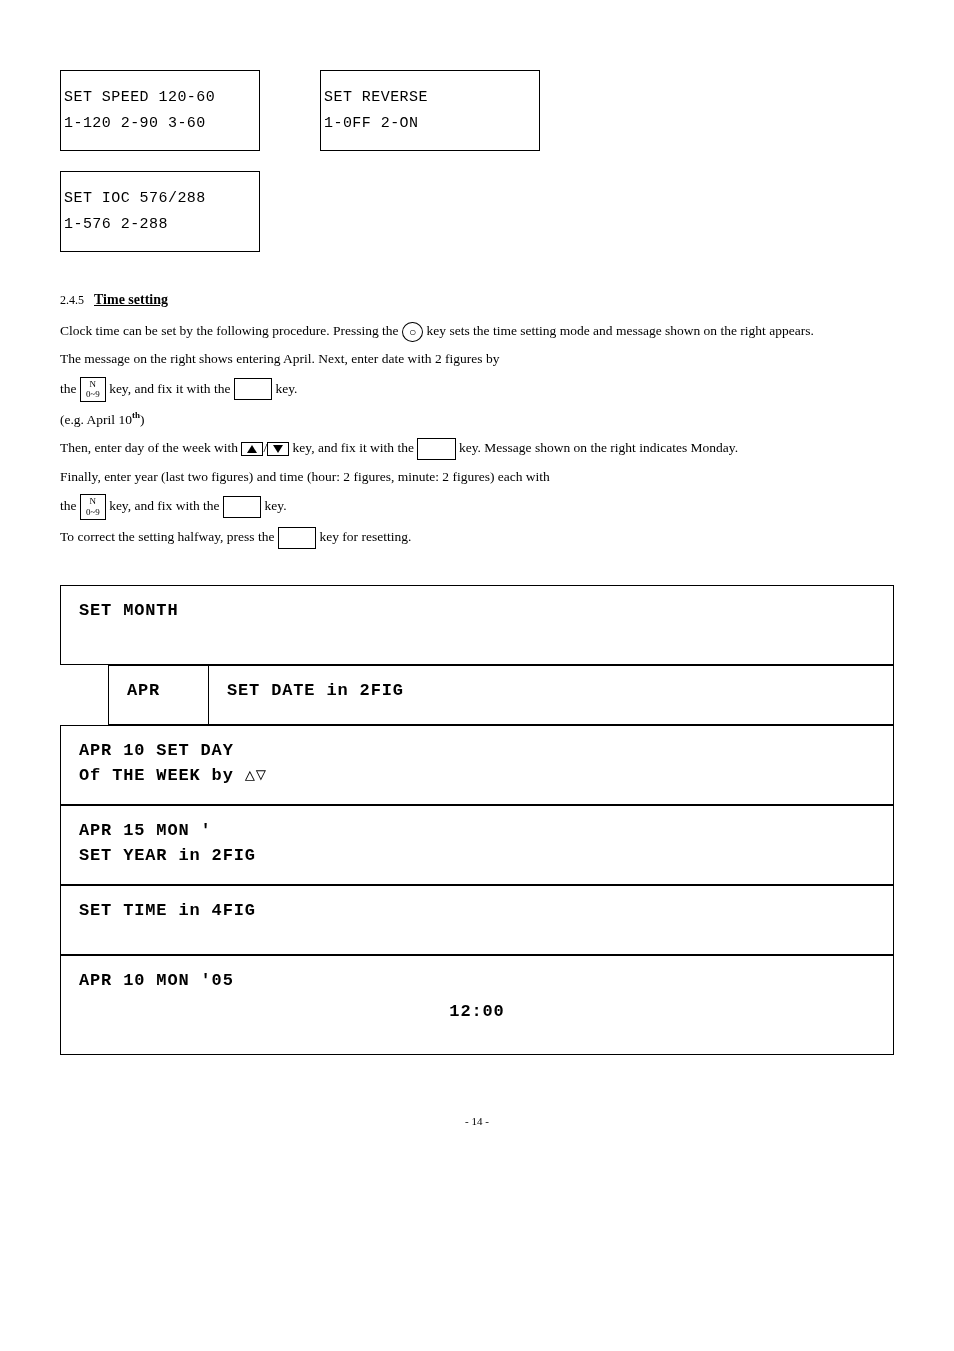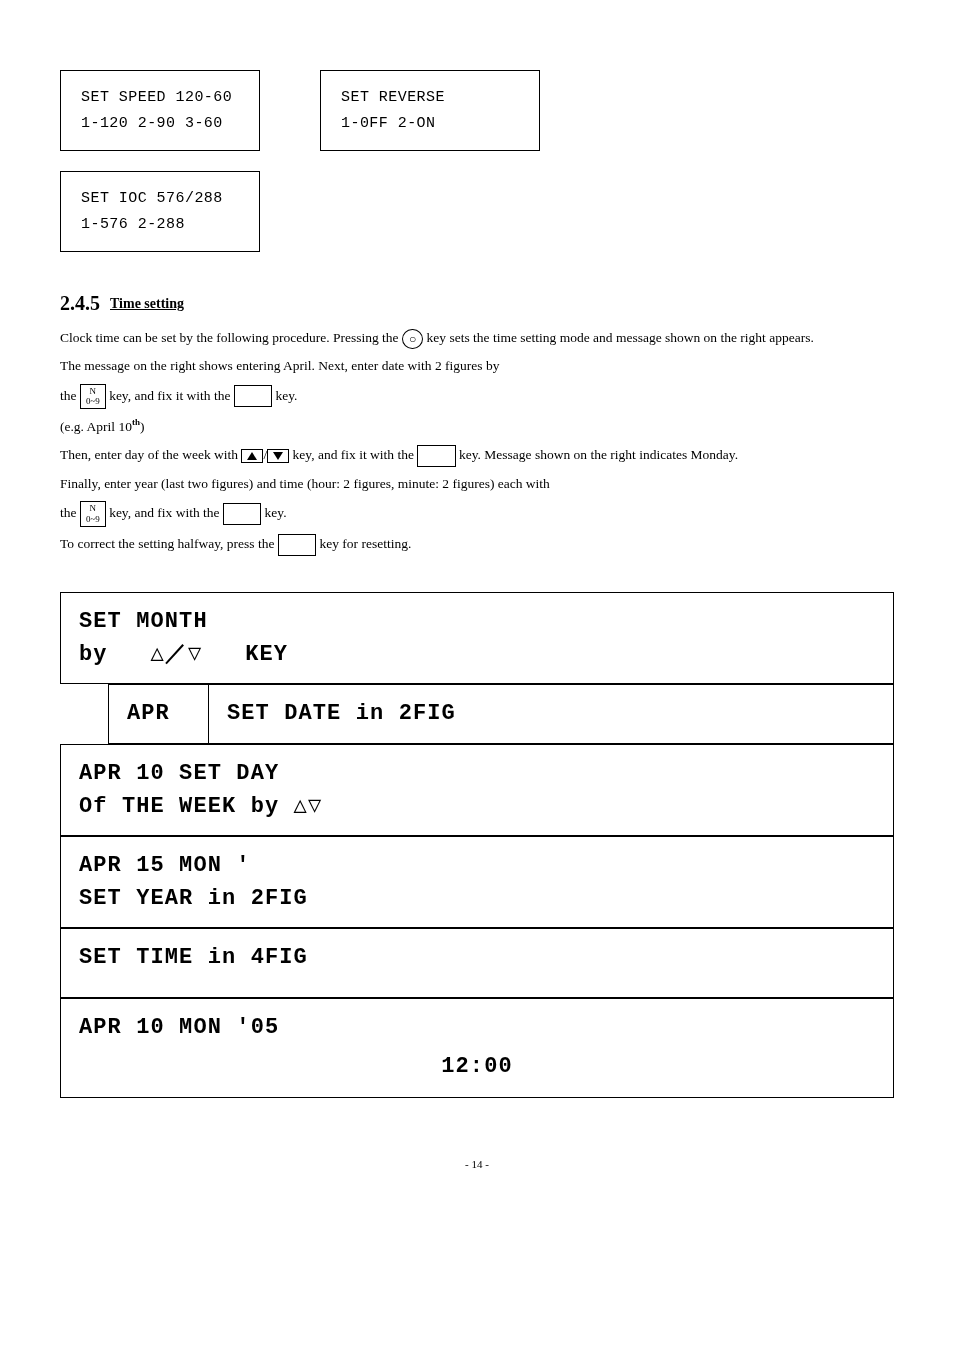--- a/index.html
+++ b/index.html
@@ -21,43 +21,43 @@
     .top-section {
       display: flex;
       flex-direction: row;
       gap: 60px;
       margin-bottom: 40px;
       margin-top: 30px;
     }
 
     .info-box {
       border: 1.5px solid #000;
-      padding: 14px 20px;
+      padding: 14px 3px;
       min-width: 200px;
       font-family: 'Courier New', Courier, monospace;
       font-size: 15px;
       line-height: 1.7;
       letter-spacing: 0.03em;
     }
 
     .info-box.wide {
       min-width: 220px;
     }
 
     .section-header {
       display: flex;
       align-items: center;
       gap: 10px;
       margin-bottom: 12px;
       margin-top: 40px;
     }
 
     .section-number {
-      font-size: 20px;
-      font-weight: bold;
+      font-size: 12px;
+      font-weight: normal;
     }
 
     .section-title {
       font-size: 14px;
       font-weight: bold;
       text-decoration: underline;
     }
 
     .main-content {
       display: flex;
@@ -77,21 +77,21 @@
       flex-direction: column;
       gap: 0;
       min-width: 290px;
       margin-top: 0;
     }
 
     .display-box {
       border: 1.5px solid #000;
       padding: 12px 18px;
       font-family: 'Courier New', Courier, monospace;
-      font-size: 22px;
+      font-size: 17px;
       font-weight: bold;
       letter-spacing: 0.05em;
       line-height: 1.5;
       min-height: 60px;
     }
 
     .display-box .line1 {
       display: block;
     }
 
@@ -274,21 +274,20 @@
       <span>To correct the setting halfway, press the</span>
       <span class="key-blank">&nbsp;&nbsp;&nbsp;</span>
       <span>key for resetting.</span>
     </p>
   </div>
 
   <div class="right-displays">
 
     <div class="display-box tall">
       <span class="line1">SET   MONTH</span>
-      <span class="line2">by &nbsp;&nbsp;△／▽&nbsp;&nbsp; KEY</span>
     </div>
 
     <div style="display:flex; gap:0;padding-left:48px;">
       <div class="display-box" style="min-width:100px; border-right:none;">
         <span class="line1">APR</span>
       </div>
       <div class="display-box" style="flex:1; border-left:1.5px solid #000;">
         <span class="line1">SET   DATE   in   2FIG</span>
       </div>
     </div>

